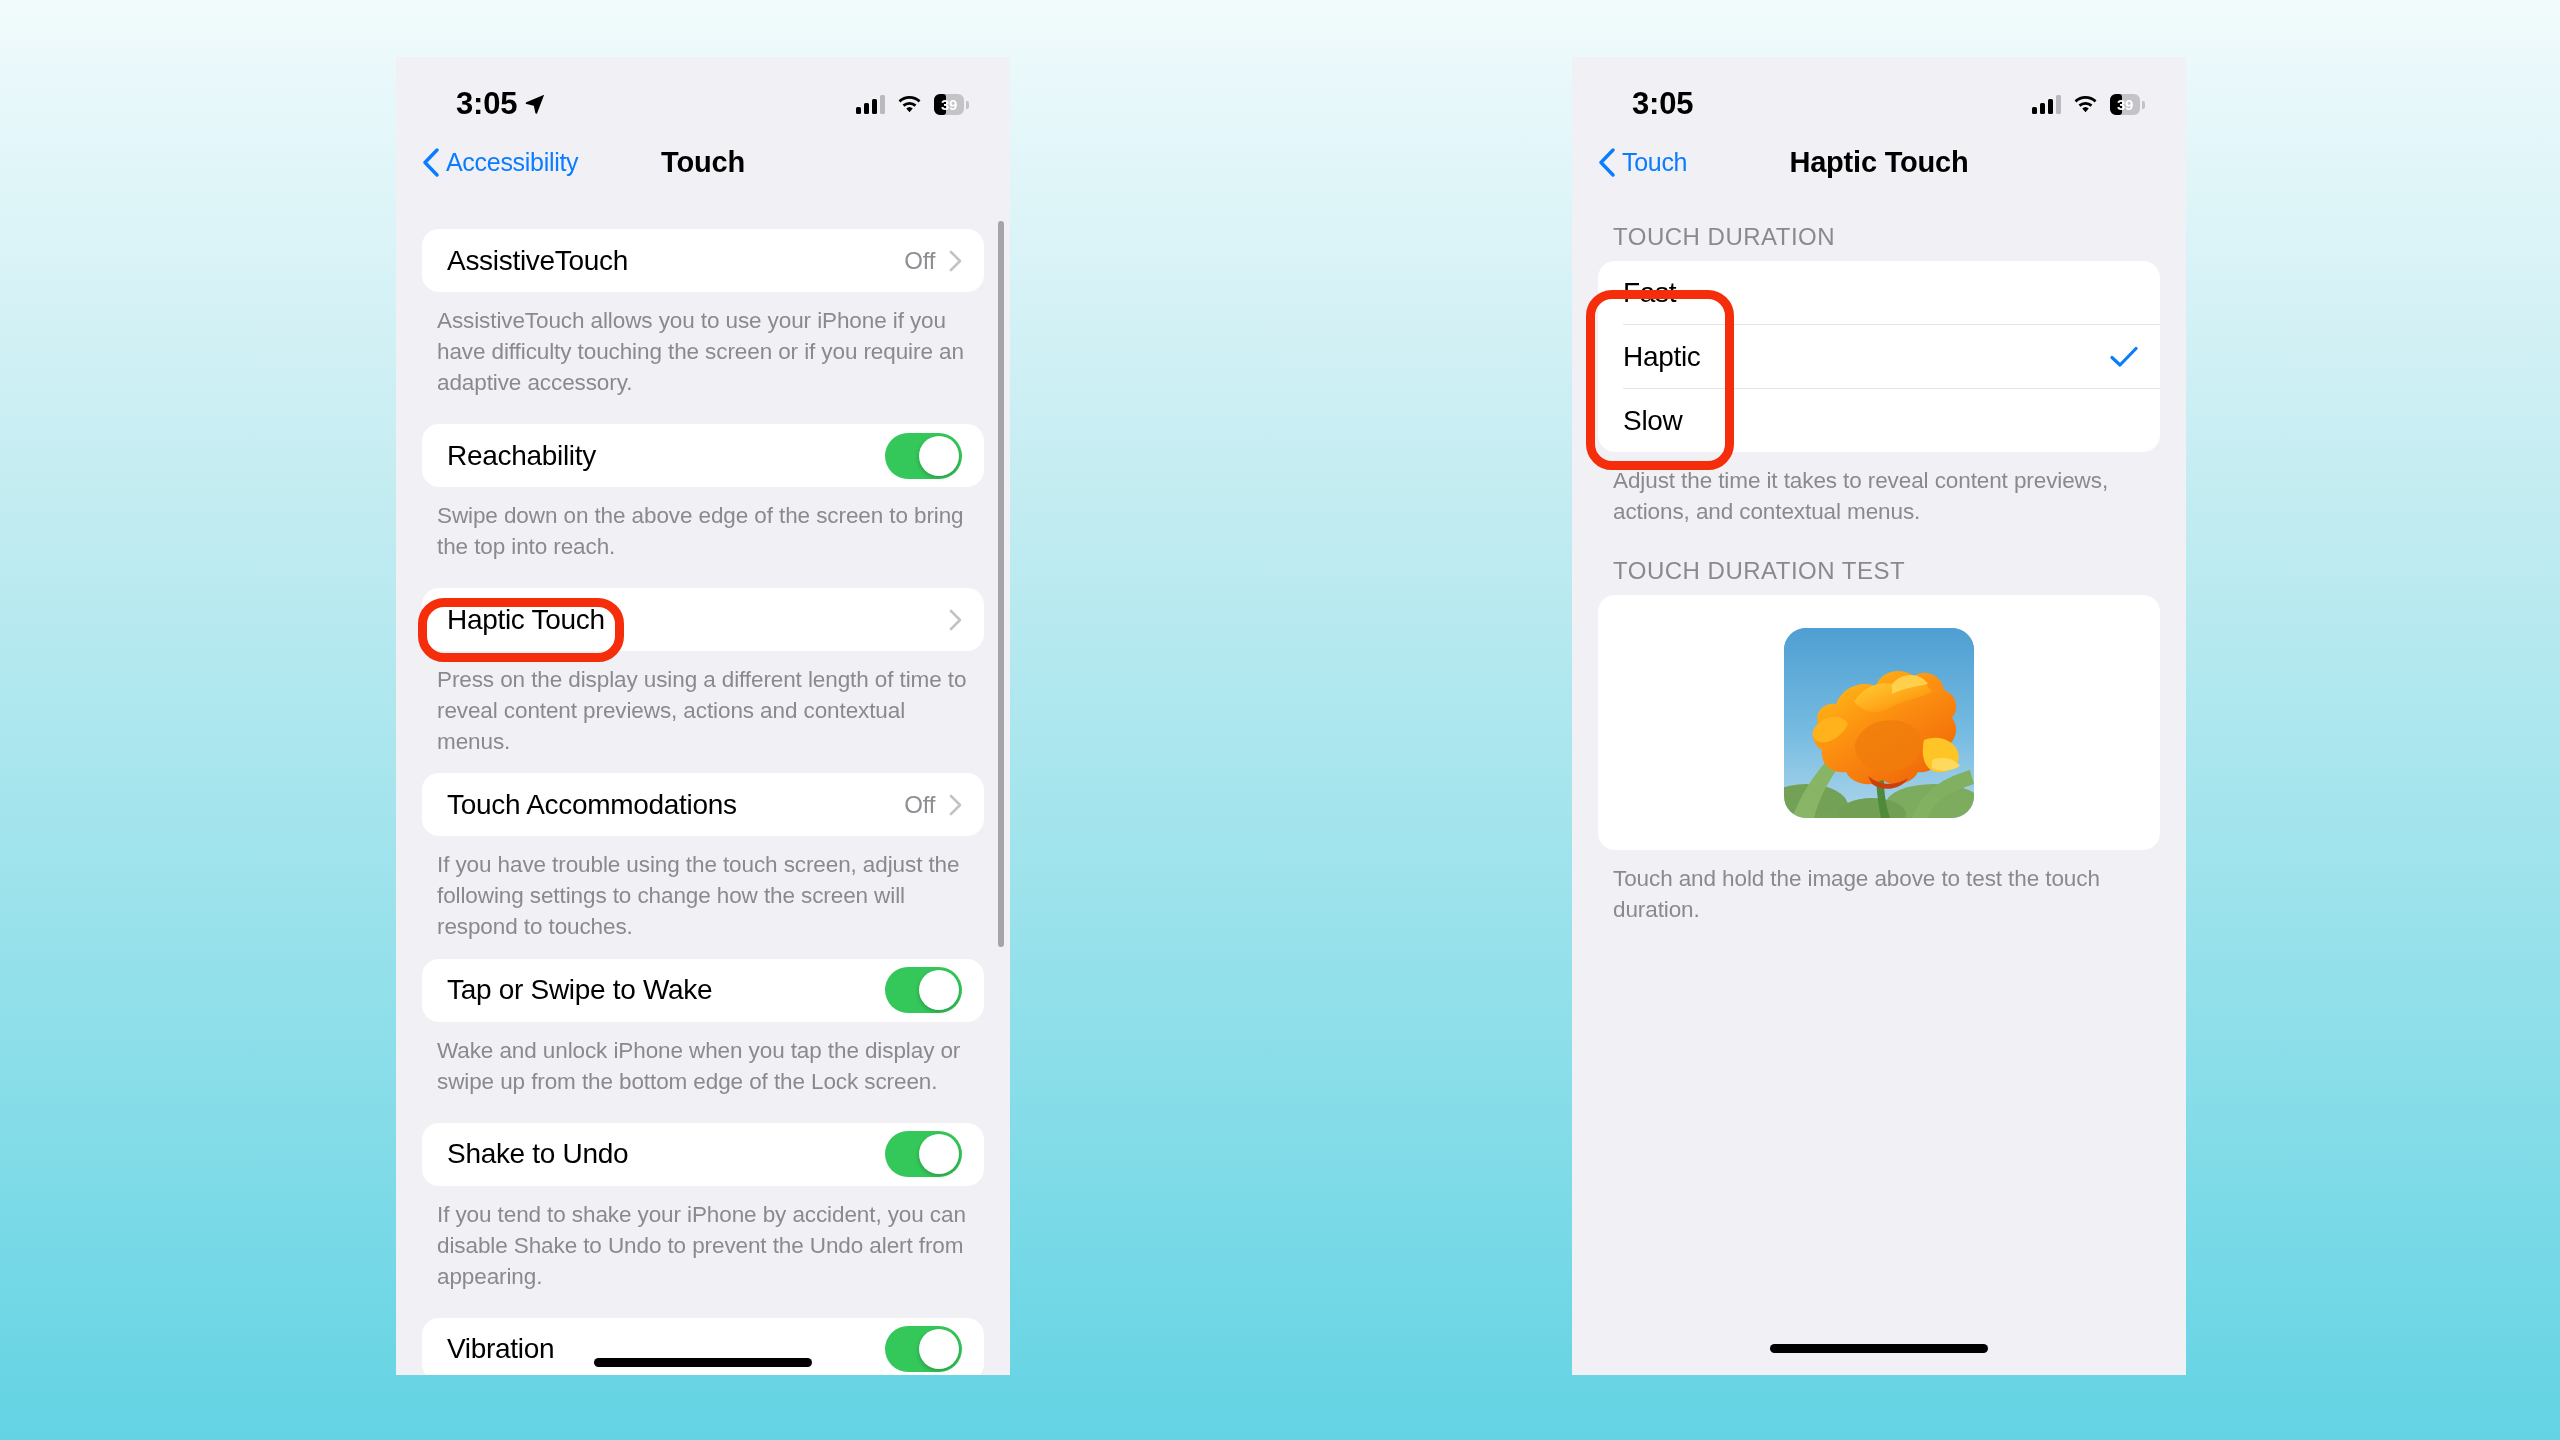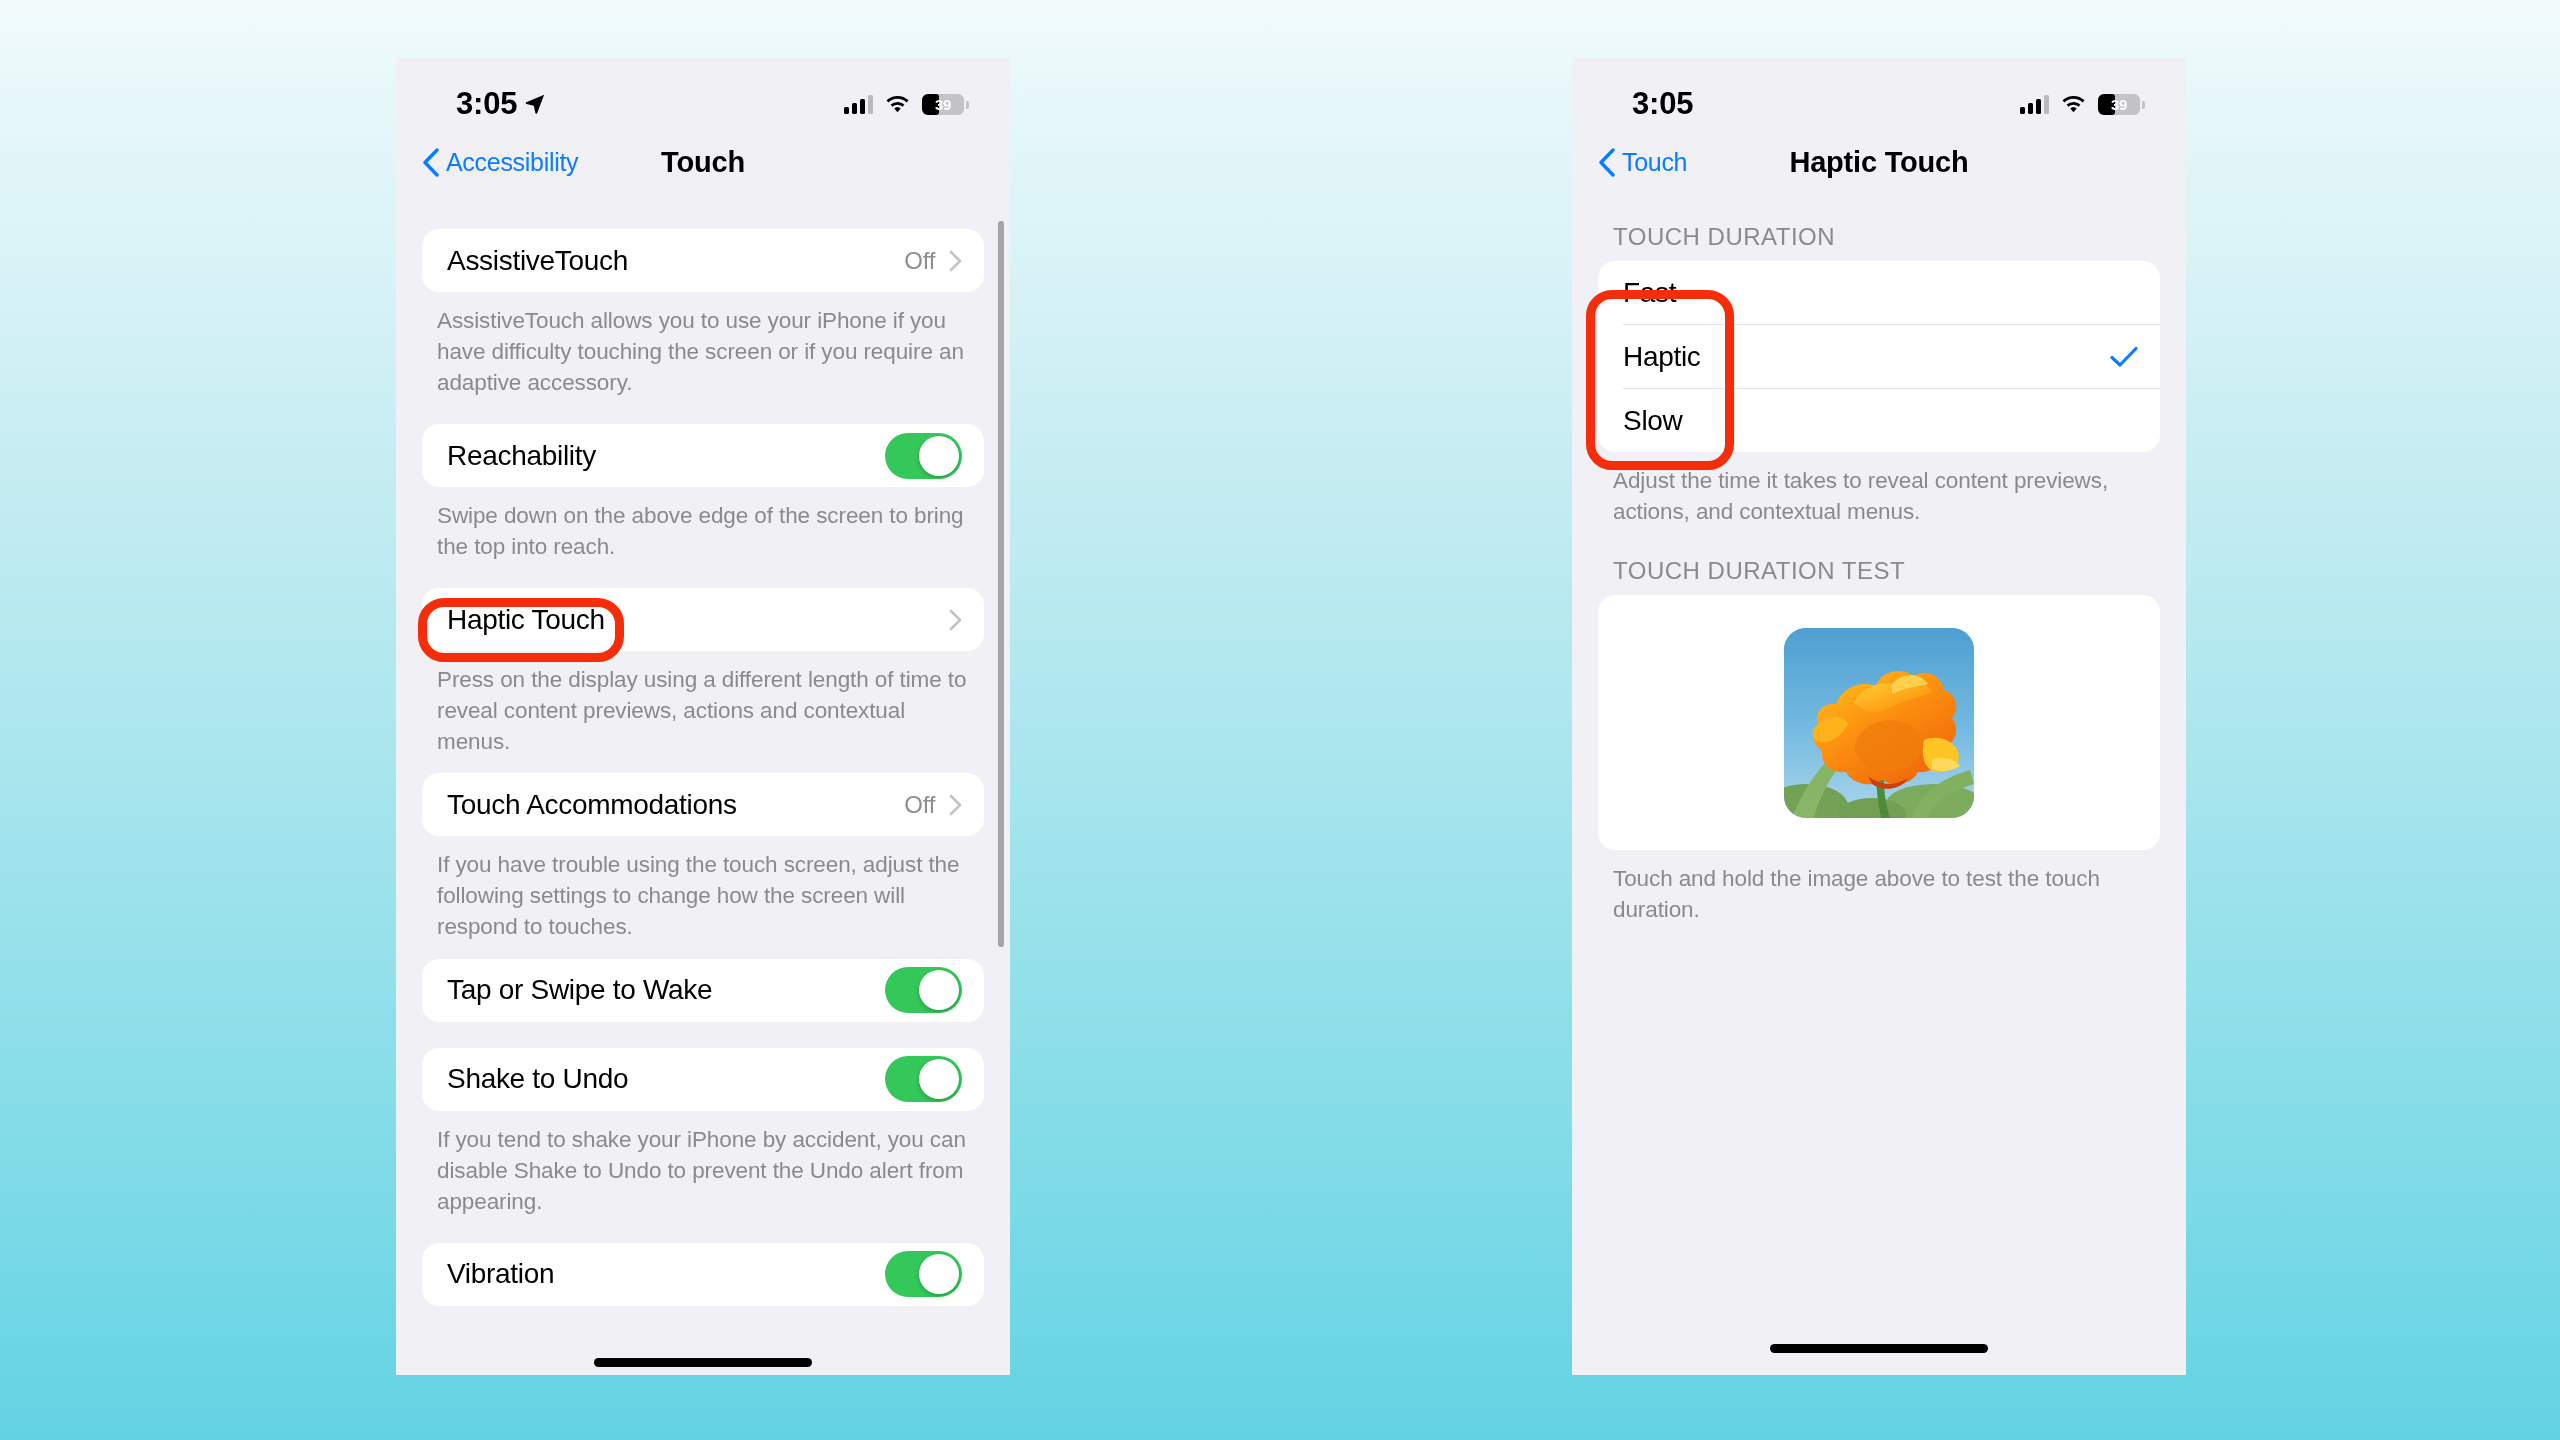--- a/index.html
+++ b/index.html
@@ -51,21 +51,21 @@
   .loc-arrow { display:block; }
   .sb-right { display:flex; align-items:center; gap:12px; }
   .bars { display:flex; align-items:flex-end; gap:3px; height:20px; }
   .bars i { width:5px; background:#000; border-radius:1.5px; display:block; }
   .bars i:nth-child(1){height:7px;}
   .bars i:nth-child(2){height:11px;}
   .bars i:nth-child(3){height:15px;}
   .bars i:nth-child(4){height:19px; background:#b9b9be;}
   .battery {
     position:relative;
-    width:42px; height:21px;
+    width:30px; height:21px;
     border-radius:6px;
     background:#c3c3c8;
     display:flex; align-items:center;
   }
   .battery:after{
     content:""; position:absolute; right:-5px; top:7px;
     width:3px; height:8px; border-radius:0 2px 2px 0; background:#c3c3c8;
   }
   .batt-fill{
     position:absolute; left:0; top:0; bottom:0;
@@ -320,20 +320,21 @@
     <div class="gap-sm"></div>
 
     <div class="card">
       <div class="row">
         <span class="row-label">Tap or Swipe to Wake</span>
         <span class="toggle">
             <span class="knob"></span>
           </span>
       </div>
     </div>
+    <div class="footnote">Wake and unlock iPhone when you tap the display or swipe up from the bottom edge of the Lock screen.</div>
     <div class="gap-md"></div>
 
     <div class="card">
       <div class="row">
         <span class="row-label">Shake to Undo</span>
         <span class="toggle">
             <span class="knob"></span>
           </span>
       </div>
     </div>

